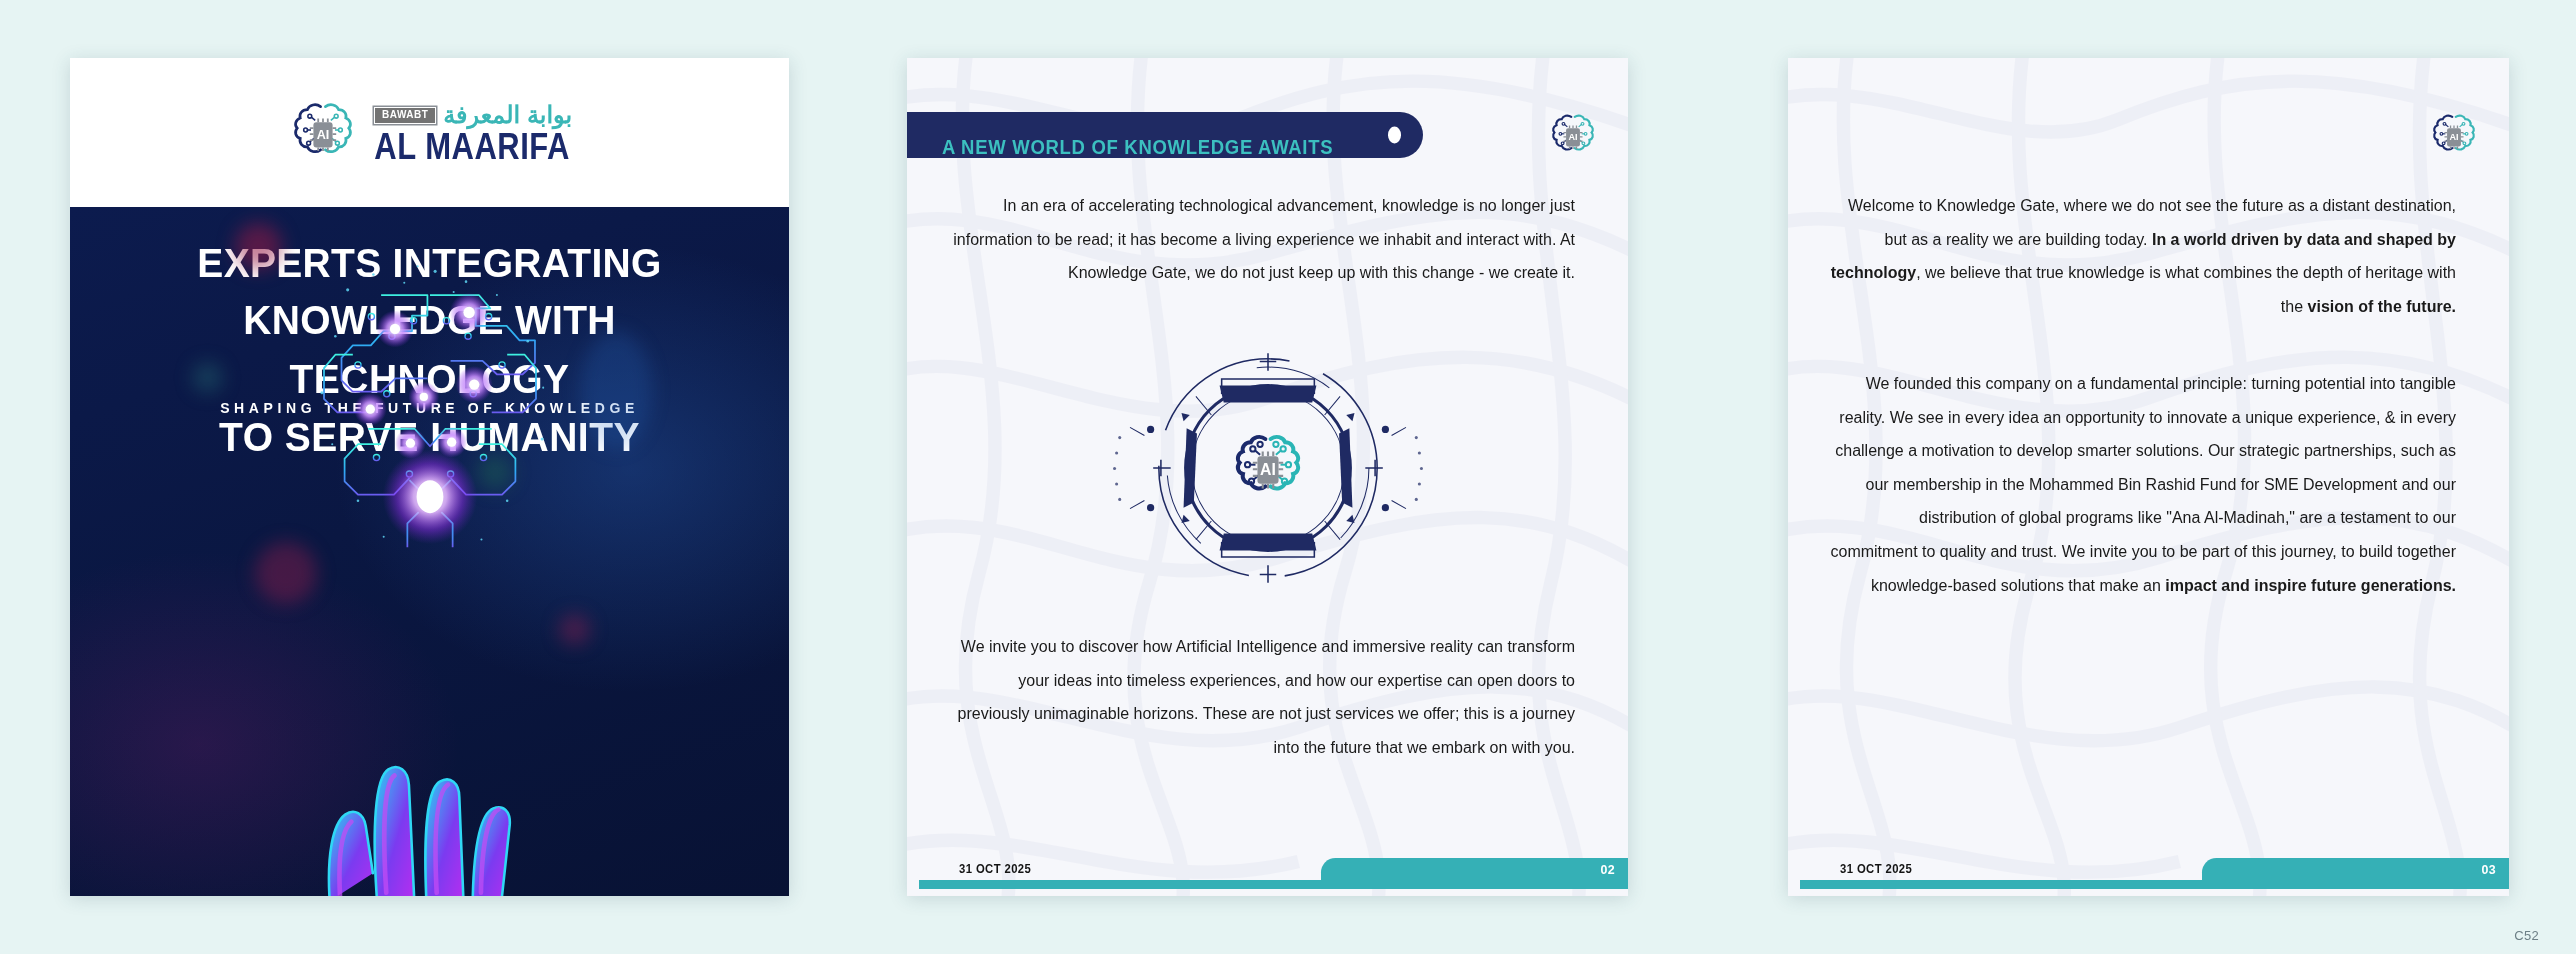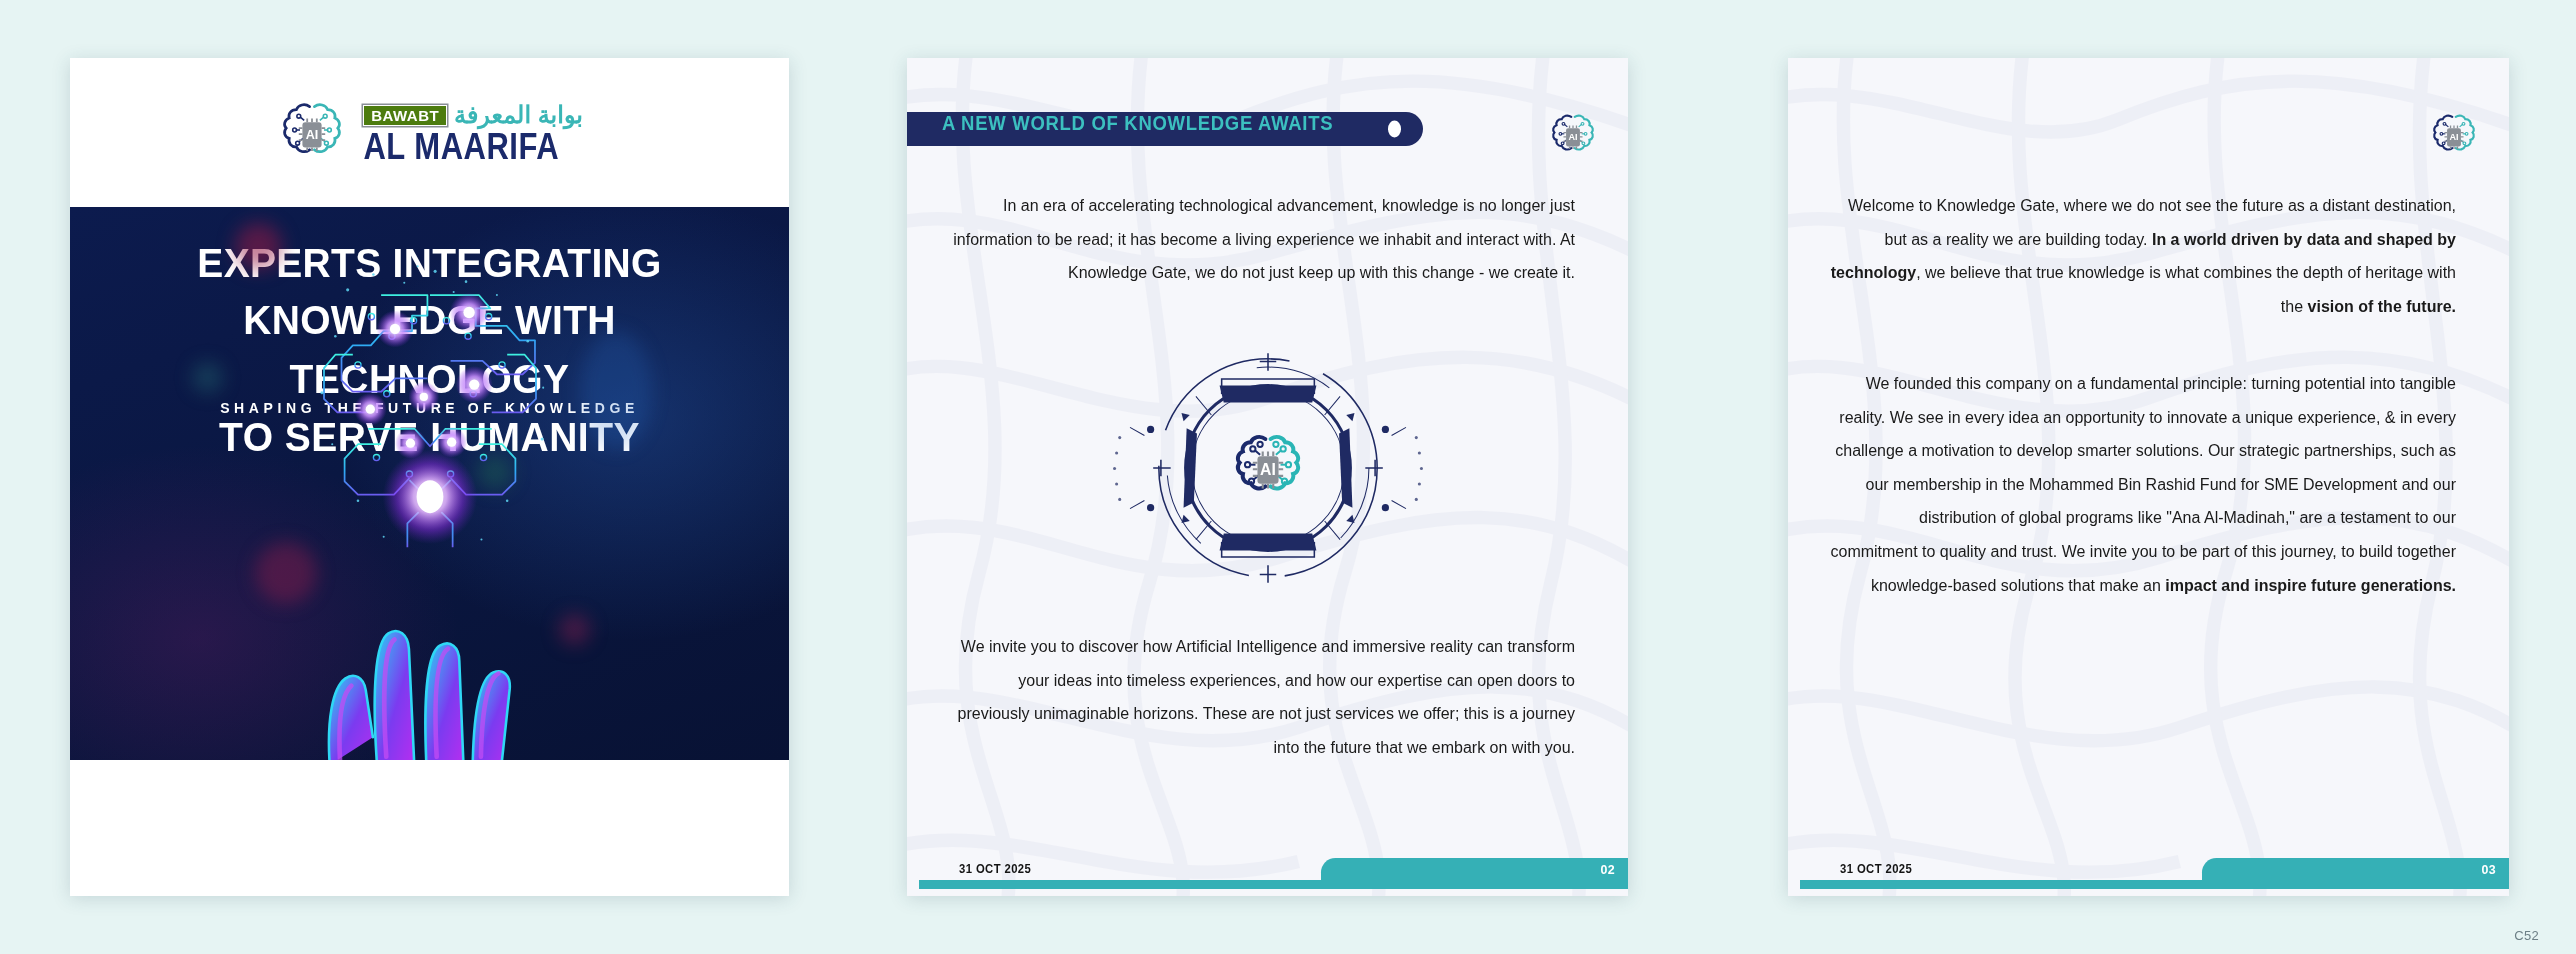--- a/index.html
+++ b/index.html
@@ -23,36 +23,36 @@
   
   #page1{left:70px;top:58px;width:719px;height:838px;}
   .p1-logoband{
     position:absolute;left:0;top:0;width:100%;height:149px;
     background:#ffffff;display:flex;align-items:center;justify-content:center;gap:15.5px;
   }
   .logo-brain{width:72px;height:72px;flex:0 0 auto;}
   .logo-words{display:flex;flex-direction:column;gap:3.1px;}
   .logo-row1{display:flex;align-items:center;gap:7.2px;}
   .bawabt-chip{
-    background:#4d7c0f;color:#ffffff;font-weight:bold;font-size:15px;
+    background:#737373;color:#ffffff;font-weight:bold;font-size:10px;
     letter-spacing:0.5px;padding:2.1px 6.7px 2.6px;line-height:1;
     border:1.5px solid #ffffff;box-shadow:0 0 0 1.5px #8a8f96;
   }
   .arabic{
     color:#3ab6b6;font-size:24px;font-weight:bold;line-height:1;
     direction:rtl;font-family:Liberation Sans, sans-serif;
   }
   .brandname{
     color:#1b2a6b;font-size:31px;font-weight:bold;letter-spacing:0.5px;
     line-height:1;font-family:"Liberation Sans", sans-serif;
     transform:scaleY(1.18);transform-origin:left center;
   }
 
   .p1-hero{
-    position:absolute;left:0;top:149px;width:100%;height:553px;
+    position:absolute;left:0;top:149px;width:100%;height:689px;
     background:
       radial-gradient(422px 319px at 78% 38%, rgba(40,95,180,.38), rgba(0,0,0,0) 70%),
       radial-gradient(361px 268px at 18% 78%, rgba(120,30,110,.28), rgba(0,0,0,0) 72%),
       linear-gradient(160deg,#0c1b4e 0%,#0a1742 45%,#081234 100%);
     overflow:hidden;
   }
   .p1-title{
     position:absolute;left:0;right:0;top:32px;text-align:center;
     color:#ffffff;font-weight:bold;font-size:39px;line-height:1.42;
     letter-spacing:0.3px;padding:0 31px;box-sizing:border-box;
@@ -64,23 +64,23 @@
     color:#ffffff;font-size:14px;letter-spacing:4.6px;font-weight:bold;
   }
   .glowdot{position:absolute;border-radius:50%;filter:blur(9.3px);}
 
   
   #page2{left:907px;top:58px;width:721px;height:838px;background:#f6f7fb;}
   #page3{left:1788px;top:58px;width:721px;height:838px;background:#f6f7fb;}
   .paper-tex{position:absolute;inset:0;opacity:.55;}
 
   .hdr-bar{
-    position:absolute;left:-4.1px;top:54px;width:520px;height:34px;
+    position:absolute;left:-4.1px;top:54px;width:520px;height:46px;
     background:#1f2a63;border-radius:0 27px 27px 0;
-    display:flex;align-items:flex-start;
+    display:flex;align-items:flex-end;
   }
   .hdr-title{
     color:#3cc0c0;font-weight:bold;font-size:18.5px;letter-spacing:0.7px;
     margin-left:39px;transform:scaleY(1.12);transform-origin:left center;
   }
   .hdr-dot{
     position:absolute;right:21.6px;top:50%;transform:translateY(-50%);
     width:13.4px;height:17px;border-radius:50%;background:#ffffff;
   }
   .hdr-logo{position:absolute;right:29px;top:52px;width:52px;height:52px;}

